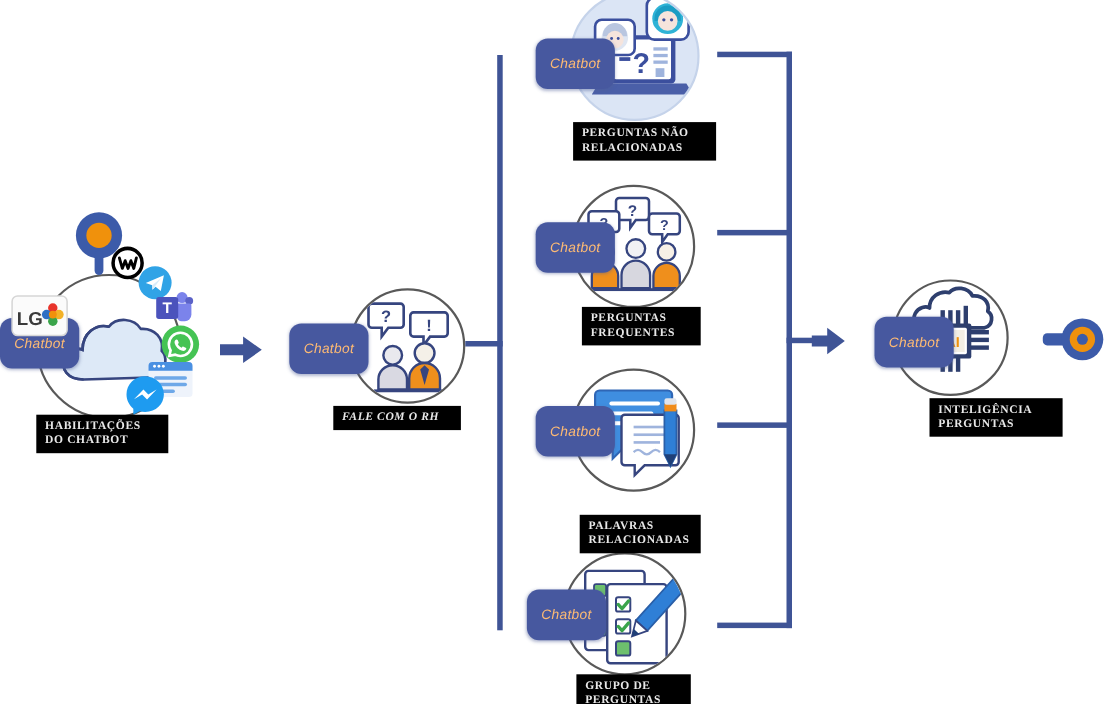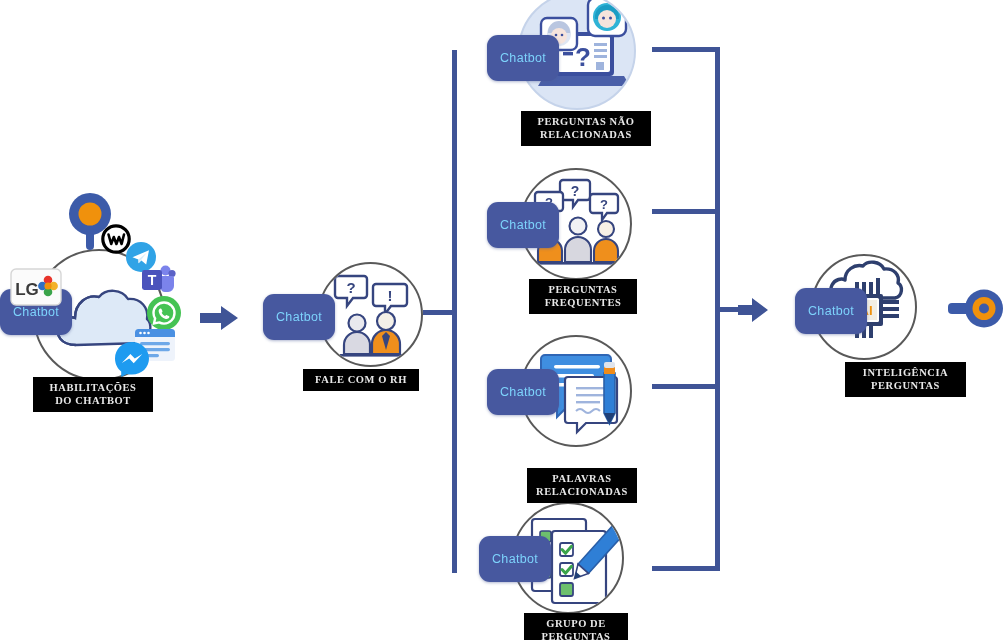--- a/index.html
+++ b/index.html
@@ -22,36 +22,36 @@
     box-sizing:border-box;
     background:#ffffff;
     overflow:hidden;
   }
   .circle.filled{background:#dbe5f5;border-color:#c5d3ea;}
 
   
   .pill{
     position:absolute;
     background:#47589f;
-    color:#7dd3fc;
+    color:#fdba74;
     border-radius:11px;
     display:flex;align-items:center;justify-content:center;
     font-size:12.5px;
     letter-spacing:.3px;
     box-shadow:0 1px 3px rgba(80,95,150,.45);
     z-index:6;
     white-space:nowrap;
+    font-style:italic;
   }
 
   
   .caption{
     position:absolute;
     background:#000000;
     color:#e8e8e8;
-    text-align:center;
     font-family:"Liberation Serif", serif;
     font-weight:bold;
     font-size:10.5px;
     line-height:13px;
     letter-spacing:.55px;
     padding:4px 8px 5px 8px;
     box-sizing:border-box;
     z-index:7;
   }
 
@@ -176,21 +176,21 @@
 
         <circle cx="60" cy="51" r="9" fill="#f4f0e8" stroke="#36457f" stroke-width="2.2"></circle>
         <path d="M46 84 v-10 a14 14 0 0 1 28 0 v10 Z" fill="#ef8f1c" stroke="#36457f" stroke-width="2.2"></path>
         <path d="M60 62 l4 4 l-4 14 l-4 -14 Z" fill="#36457f"></path>
         <rect x="14" y="84" width="66" height="2.6" fill="#36457f"></rect>
       </svg>
     </div>
 
     <div class="pill" style="left:263px;top:294px;width:72px;height:46px;">Chatbot</div>
 
-    <div class="caption" style="left:303px;top:369px;width:116px;">
+    <div class="caption" style="left:303px;top:369px;width:116px;font-style:italic;">
       <div>FALE COM O RH</div>
     </div>
   </div>
 
   <div class="bar bar-h" style="left:423px;top:310px;width:34px;"></div>
 
   <div class="bar bar-v" style="left:452px;top:50px;height:523px;"></div>
 
   <div class="node">
 

